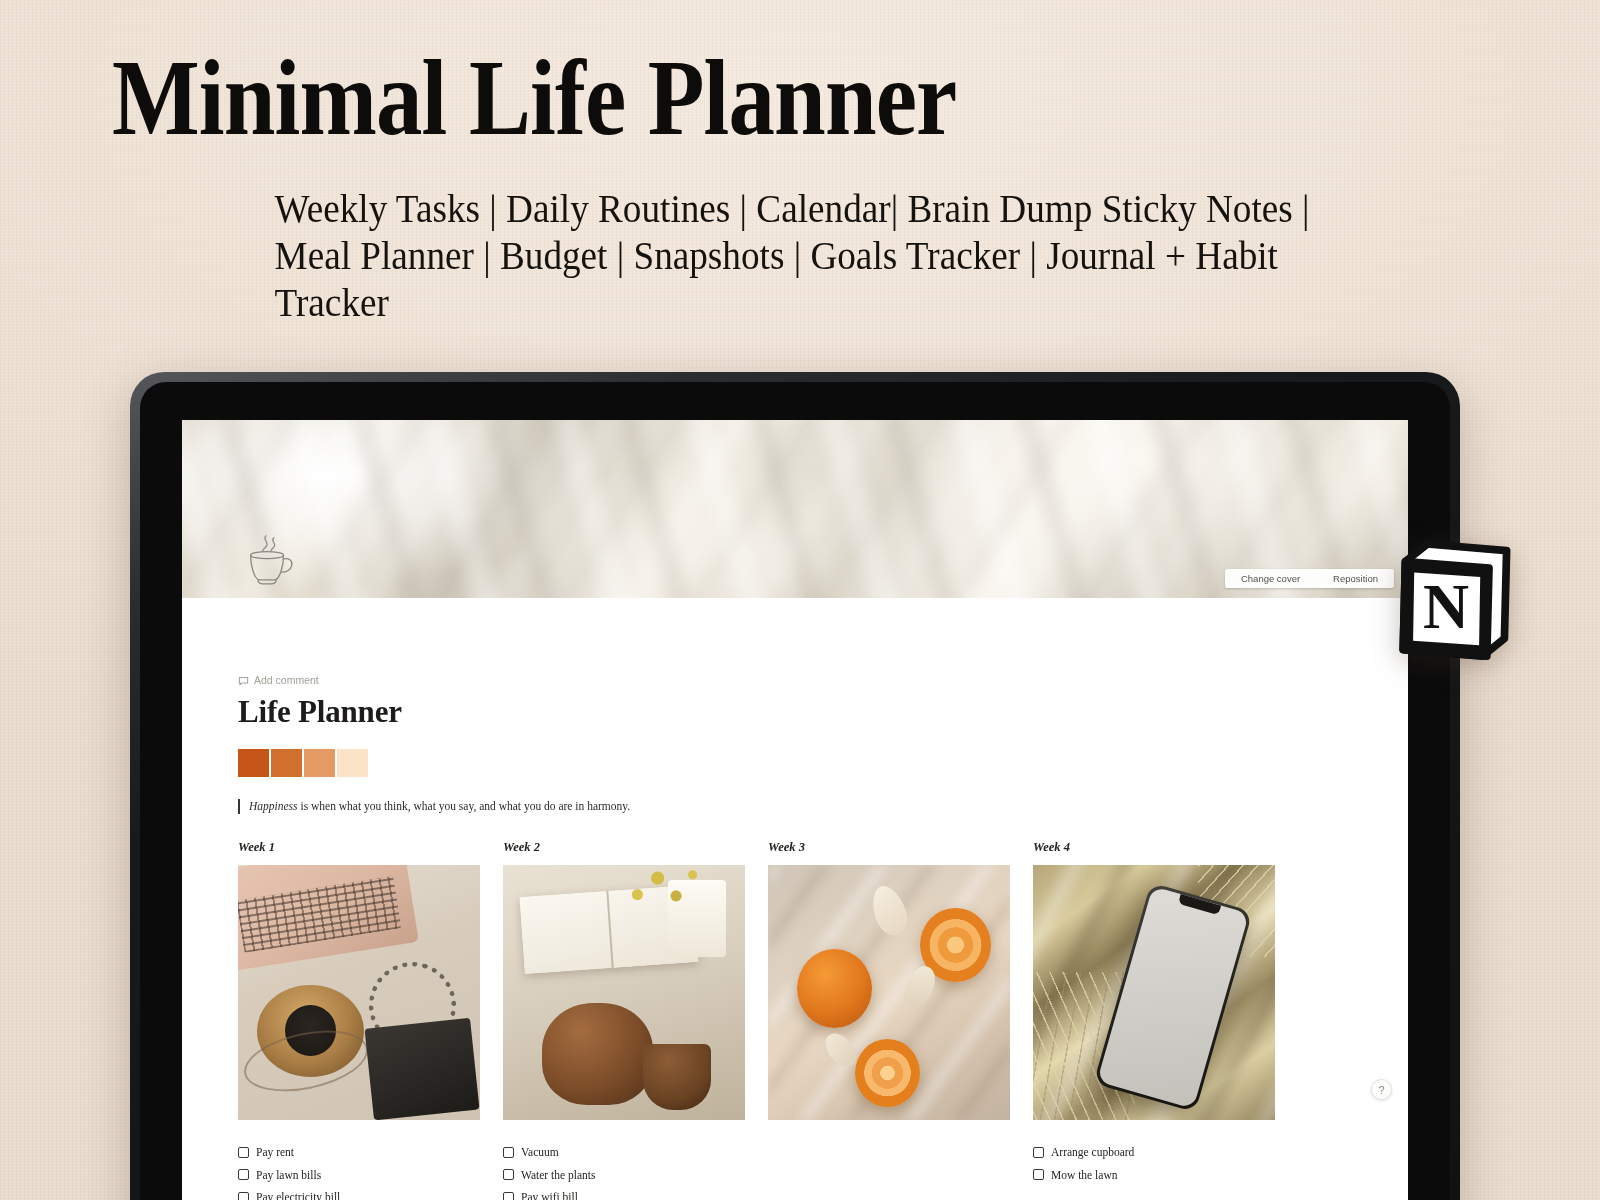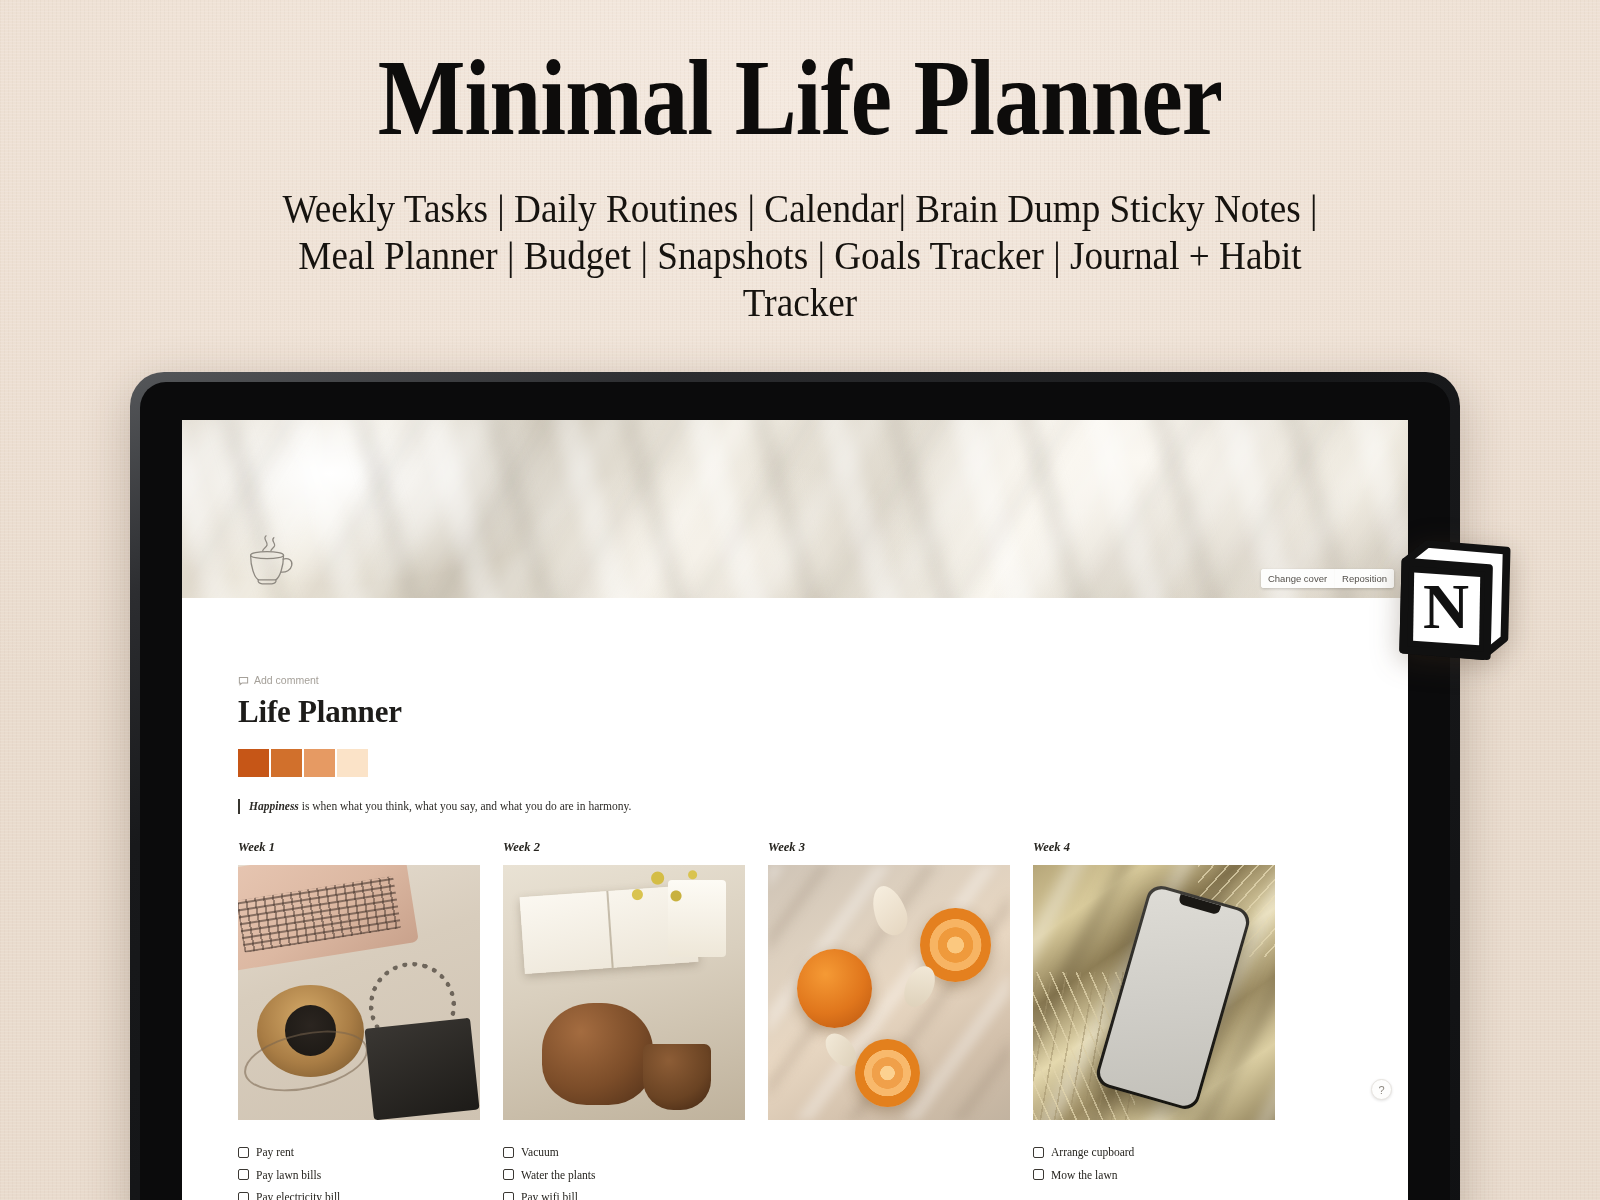--- a/index.html
+++ b/index.html
@@ -30,21 +30,20 @@
     opacity: .5;
     background-image:
       repeating-linear-gradient(0deg, rgba(255,255,255,.22) 0 1px, rgba(0,0,0,0) 1px 3px),
       repeating-linear-gradient(90deg, rgba(160,135,110,.10) 0 1px, rgba(0,0,0,0) 1px 4px);
   }
 
   
   #header {
     position: absolute;
     top: 0; left: 0; right: 0;
-    text-align: center;
     z-index: 5;
   }
 
   #main-title {
     font-family: "Liberation Serif", serif;
     font-size: 108px;
     font-weight: 700;
     line-height: 1;
     letter-spacing: -1px;
     color: #0d0c0b;
@@ -143,21 +142,21 @@
     z-index: 3;
     background: rgba(253,253,252,.93);
     border-radius: 3px;
     box-shadow: 0 1px 3px rgba(0,0,0,.18);
     overflow: hidden;
   }
   .cover-btn {
     font-family: "Liberation Sans", sans-serif;
     font-size: 9.5px;
     color: #55514c;
-    padding: 4px 7px;
+    padding: 4px 16px;
     white-space: nowrap;
     background: rgba(253,253,252,.93);
     cursor: pointer;
   }
 
   
   #page-body {
     position: relative;
     background: #fff;
     padding: 0 0 0 0;
@@ -221,21 +220,21 @@
     min-height: 15px;
     background: #37352f;
     flex: none;
   }
   #quote-text {
     font-family: "Liberation Serif", serif;
     font-size: 11.5px;
     color: #2d2b27;
     line-height: 1.3;
   }
-  #quote-text b { font-style: italic; font-weight: 700; }
+  #quote-text b { font-style: italic; font-weight: 400; }
 
   
   #weeks {
     display: flex;
     gap: 23px;
     margin-top: 26px;
   }
   .week-col { width: 242px; flex: none; }
 
   .week-label {

